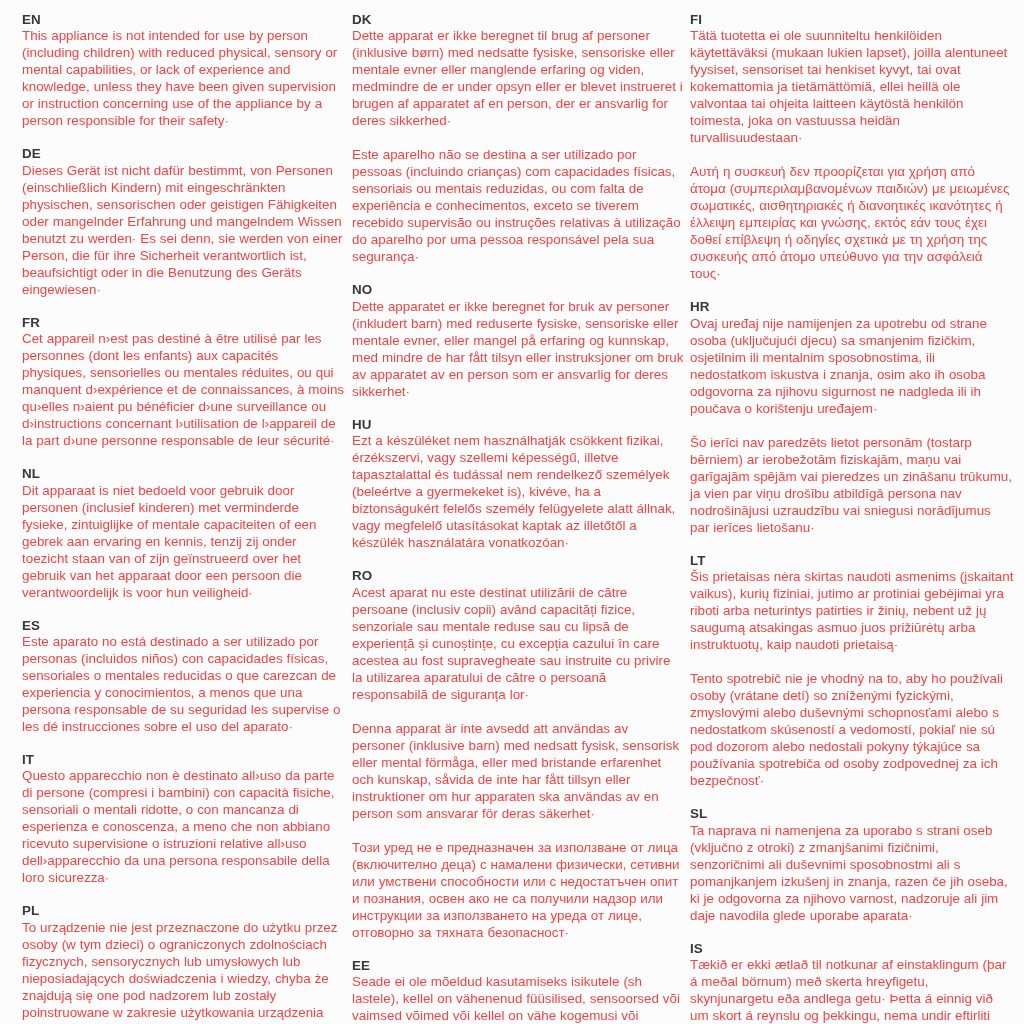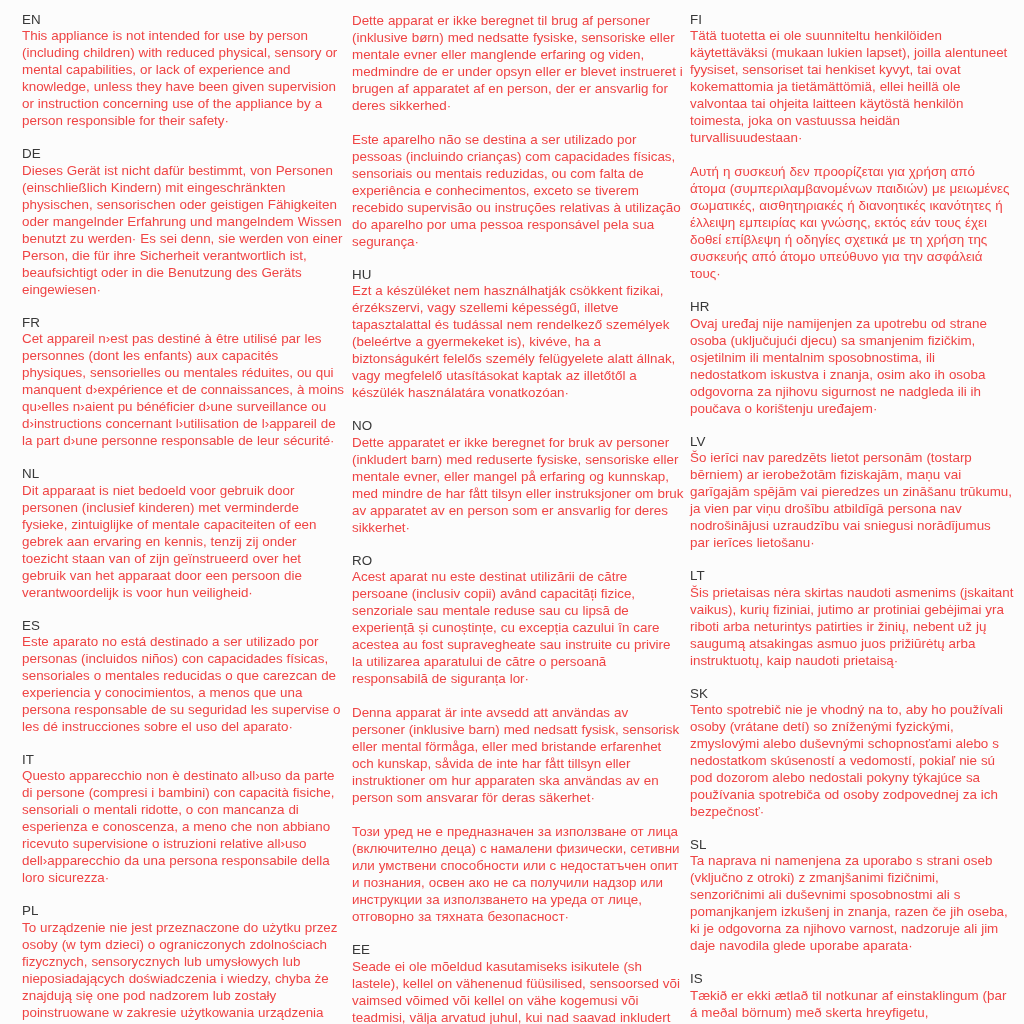--- a/index.html
+++ b/index.html
@@ -26,21 +26,21 @@
   .col-1 { left: 22px;  width: 324px; }
   .col-2 { left: 352px; width: 332px; }
   .col-3 { left: 690px; width: 324px; }
   .lang-block {
     margin: 0 0 17px 0;
   }
   .lang-code {
     display: block;
     font-size: 13.4px;
     line-height: 15.4px;
-    font-weight: 400;
+    font-weight: 700;
     letter-spacing: 0.1px;
     color: #383838;
   }
   .lang-text {
     margin: 0;
     font-size: 13.4px;
     line-height: 17px;
     color: #ef4444;
     word-spacing: 0.2px;
   }
@@ -80,32 +80,33 @@
       <p class="lang-text">To urządzenie nie jest przeznaczone do użytku przez osoby (w tym dzieci) o ograniczonych zdolnościach fizycznych, sensorycznych lub umysłowych lub nieposiadających doświadczenia i wiedzy, chyba że znajdują się one pod nadzorem lub zostały poinstruowane w zakresie użytkowania urządzenia przez osobę odpowiedzialną za ich bezpieczeństwo·</p>
     </div>
     <div class="lang-block">
       <span class="lang-code">CZ</span>
       <p class="lang-text">Tento spotřebič není určený pro osoby (včetně dětí) se sníženými fyzickými, smyslovými nebo duševními schopnostmi nebo s nedostatečnými zkušenostmi a znalostmi, pokud jim osoba odpovědná za jejich bezpečnost neposkytla dohled nebo je nepoučila o používání spotřebiče·</p>
     </div>
   </div>
 
   <div class="col col-2">
     <div class="lang-block">
+      <span class="lang-code">DK</span>
       <p class="lang-text">Dette apparat er ikke beregnet til brug af personer (inklusive børn) med nedsatte fysiske, sensoriske eller mentale evner eller manglende erfaring og viden, medmindre de er under opsyn eller er blevet instrueret i brugen af apparatet af en person, der er ansvarlig for deres sikkerhed·</p>
     </div>
     <div class="lang-block">
       <p class="lang-text">Este aparelho não se destina a ser utilizado por pessoas (incluindo crianças) com capacidades físicas, sensoriais ou mentais reduzidas, ou com falta de experiência e conhecimentos, exceto se tiverem recebido supervisão ou instruções relativas à utilização do aparelho por uma pessoa responsável pela sua segurança·</p>
     </div>
     <div class="lang-block">
+      <span class="lang-code">NO</span>
+      <p class="lang-text">Dette apparatet er ikke beregnet for bruk av personer (inkludert barn) med reduserte fysiske, sensoriske eller mentale evner, eller mangel på erfaring og kunnskap, med mindre de har fått tilsyn eller instruksjoner om bruk av apparatet av en person som er ansvarlig for deres sikkerhet·</p>
+    </div>
+    <div class="lang-block">
       <span class="lang-code">HU</span>
       <p class="lang-text">Ezt a készüléket nem használhatják csökkent fizikai, érzékszervi, vagy szellemi képességű, illetve tapasztalattal és tudással nem rendelkező személyek (beleértve a gyermekeket is), kivéve, ha a biztonságukért felelős személy felügyelete alatt állnak, vagy megfelelő utasításokat kaptak az illetőtől a készülék használatára vonatkozóan·</p>
-    </div>
-    <div class="lang-block">
-      <span class="lang-code">NO</span>
-      <p class="lang-text">Dette apparatet er ikke beregnet for bruk av personer (inkludert barn) med reduserte fysiske, sensoriske eller mentale evner, eller mangel på erfaring og kunnskap, med mindre de har fått tilsyn eller instruksjoner om bruk av apparatet av en person som er ansvarlig for deres sikkerhet·</p>
     </div>
     <div class="lang-block">
       <span class="lang-code">RO</span>
       <p class="lang-text">Acest aparat nu este destinat utilizării de către persoane (inclusiv copii) având capacități fizice, senzoriale sau mentale reduse sau cu lipsă de experiență și cunoștințe, cu excepția cazului în care acestea au fost supravegheate sau instruite cu privire la utilizarea aparatului de către o persoană responsabilă de siguranța lor·</p>
     </div>
     <div class="lang-block">
       <p class="lang-text">Denna apparat är inte avsedd att användas av personer (inklusive barn) med nedsatt fysisk, sensorisk eller mental förmåga, eller med bristande erfarenhet och kunskap, såvida de inte har fått tillsyn eller instruktioner om hur apparaten ska användas av en person som ansvarar för deras säkerhet·</p>
     </div>
     <div class="lang-block">
       <p class="lang-text">Този уред не е предназначен за използване от лица (включително деца) с намалени физически, сетивни или умствени способности или с недостатъчен опит и познания, освен ако не са получили надзор или инструкции за използването на уреда от лице, отговорно за тяхната безопасност·</p>
@@ -122,29 +123,27 @@
       <p class="lang-text">Tätä tuotetta ei ole suunniteltu henkilöiden käytettäväksi (mukaan lukien lapset), joilla alentuneet fyysiset, sensoriset tai henkiset kyvyt, tai ovat kokemattomia ja tietämättömiä, ellei heillä ole valvontaa tai ohjeita laitteen käytöstä henkilön toimesta, joka on vastuussa heidän turvallisuudestaan·</p>
     </div>
     <div class="lang-block">
       <p class="lang-text">Αυτή η συσκευή δεν προορίζεται για χρήση από άτομα (συμπεριλαμβανομένων παιδιών) με μειωμένες σωματικές, αισθητηριακές ή διανοητικές ικανότητες ή έλλειψη εμπειρίας και γνώσης, εκτός εάν τους έχει δοθεί επίβλεψη ή οδηγίες σχετικά με τη χρήση της συσκευής από άτομο υπεύθυνο για την ασφάλειά τους·</p>
     </div>
     <div class="lang-block">
       <span class="lang-code">HR</span>
       <p class="lang-text">Ovaj uređaj nije namijenjen za upotrebu od strane osoba (uključujući djecu) sa smanjenim fizičkim, osjetilnim ili mentalnim sposobnostima, ili nedostatkom iskustva i znanja, osim ako ih osoba odgovorna za njihovu sigurnost ne nadgleda ili ih poučava o korištenju uređajem·</p>
     </div>
     <div class="lang-block">
-      <span class="lang-code">LV</span>
       <p class="lang-text">Šo ierīci nav paredzēts lietot personām (tostarp bērniem) ar ierobežotām fiziskajām, maņu vai garīgajām spējām vai pieredzes un zināšanu trūkumu, ja vien par viņu drošību atbildīgā persona nav nodrošinājusi uzraudzību vai sniegusi norādījumus par ierīces lietošanu·</p>
     </div>
     <div class="lang-block">
       <span class="lang-code">LT</span>
       <p class="lang-text">Šis prietaisas nėra skirtas naudoti asmenims (įskaitant vaikus), kurių fiziniai, jutimo ar protiniai gebėjimai yra riboti arba neturintys patirties ir žinių, nebent už jų saugumą atsakingas asmuo juos prižiūrėtų arba instruktuotų, kaip naudoti prietaisą·</p>
     </div>
     <div class="lang-block">
-      <span class="lang-code">SK</span>
       <p class="lang-text">Tento spotrebič nie je vhodný na to, aby ho používali osoby (vrátane detí) so zníženými fyzickými, zmyslovými alebo duševnými schopnosťami alebo s nedostatkom skúseností a vedomostí, pokiaľ nie sú pod dozorom alebo nedostali pokyny týkajúce sa používania spotrebiča od osoby zodpovednej za ich bezpečnosť·</p>
     </div>
     <div class="lang-block">
       <span class="lang-code">SL</span>
       <p class="lang-text">Ta naprava ni namenjena za uporabo s strani oseb (vključno z otroki) z zmanjšanimi fizičnimi, senzoričnimi ali duševnimi sposobnostmi ali s pomanjkanjem izkušenj in znanja, razen če jih oseba, ki je odgovorna za njihovo varnost, nadzoruje ali jim daje navodila glede uporabe aparata·</p>
     </div>
     <div class="lang-block">
       <span class="lang-code">IS</span>
       <p class="lang-text">Tækið er ekki ætlað til notkunar af einstaklingum (þar á meðal börnum) með skerta hreyfigetu, skynjunargetu eða andlega getu· Þetta á einnig við um skort á reynslu og þekkingu, nema undir eftirliti eða leiðsögn frá manneskju sem kann á tækið og er ábyrg fyrir öryggi einstaklingsins·</p>
     </div>

